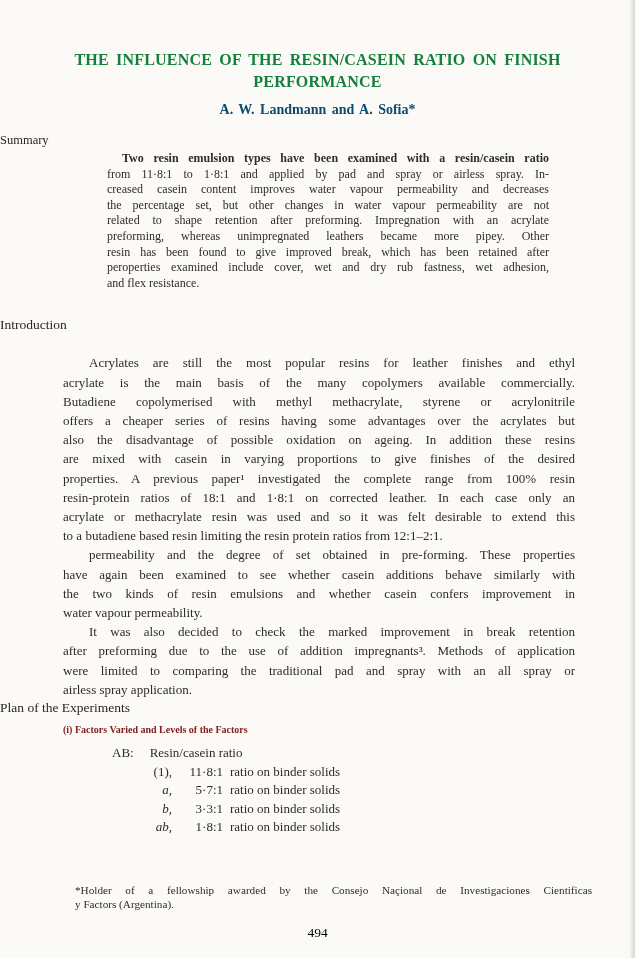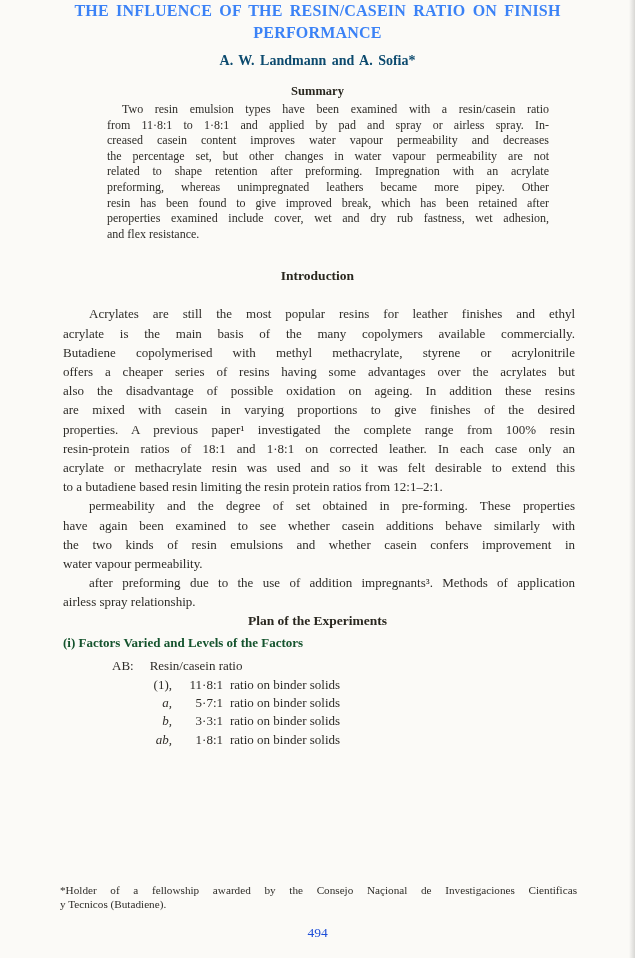--- a/index.html
+++ b/index.html
@@ -16,92 +16,93 @@
   }
   .page::after {
     content: '';
     position: absolute;
     right: 0; top: 0;
     width: 6px; height: 100%;
     background: linear-gradient(to right, rgba(0,0,0,0), rgba(0,0,0,0.14));
     pointer-events: none;
   }
   .title {
+    padding-top: 49px;
     text-align: center;
     font-size: 16px;
     line-height: 22px;
     font-weight: bold;
     letter-spacing: 0.2px;
     word-spacing: 3px;
-    color: #3b82f6;
+    color: #15803d;
   }
   .title .tl { display: block; }
   .authors {
     margin-top: 9px;
     text-align: center;
     font-size: 14px;
     font-weight: bold;
     word-spacing: 2px;
     color: #0c4a6e;
   }
-  .h-center { text-align: center; font-weight: bold; color: #29271f; }
+  .h-center { font-weight: normal; color: #29271f; }
   .sum-h   { margin-top: 15px; font-size: 12.5px; line-height: 15px; }
   .intro-h { margin-top: 25px; font-size: 13.5px; line-height: 17px; margin-bottom: 20px; }
   .plan-h  {  font-size: 13.5px; line-height: 17px; }
 
   .justified .line { text-align: justify; text-align-last: justify; }
   .justified .line:last-child { text-align: left; text-align-last: left; }
 
   .summary-body {
     margin: 3px 0 0 107px;
     width: 442px;
     font-size: 12px;
     line-height: 15.6px;
   }
-  .summary-body .line:first-child { text-indent: 15px; }
+  .summary-body .line:first-child { text-indent: 15px; font-weight: bold; }
 
   .body-para {
     margin-left: 63px;
     width: 512px;
     font-size: 13px;
     line-height: 19.2px;
   }
   .body-para .line:first-child { text-indent: 26px; }
 
   .subheading {
     margin: 5px 0 0 63px;
-    font-size: 13px;
+    font-size: 10px;
     font-weight: bold;
     line-height: 17px;
-    color: #14532d;
+    color: #7f1d1d;
   }
   .factor-line { margin: 6px 0 0 112px; font-size: 13px; line-height: 17px; }
   .factor-label { margin-right: 16px; }
 
   .levels { margin: 2px 0 0 110px; font-size: 13px; line-height: 18.4px; }
   .level-row { display: grid; grid-template-columns: 62px 44px auto; column-gap: 7px; }
   .level-code  { text-align: right; }
   .level-ratio { text-align: right; }
   .italic { font-style: italic; }
 
   .footnote {
     position: absolute;
-    left: 60px; top: 884px;
+    left: 75px; top: 884px;
     width: 517px;
     font-size: 11.2px;
     line-height: 13.8px;
   }
   .footnote .fl1 { text-align: justify; text-align-last: justify; }
   .page-number {
     position: absolute;
     top: 925px; left: 0;
     width: 100%;
     text-align: center;
     font-size: 13.5px;
-    color: #1d4ed8;
+    color: #000000;
   }
 </style>
 </head>
 <body>
 
 <div class="page">
 
   <h1 class="title">
     <span class="tl">THE INFLUENCE OF THE RESIN/CASEIN RATIO ON FINISH</span>
     <span class="tl">PERFORMANCE</span>
@@ -135,22 +136,24 @@
       <div class="line">acrylate or methacrylate resin was used and so it was felt desirable to extend this</div>
       <div class="line">to a butadiene based resin limiting the resin protein ratios from 12:1–2:1.</div>
     </div>
   <div class="body-para justified">
       <div class="line">permeability and the degree of set obtained in pre-forming. These properties</div>
       <div class="line">have again been examined to see whether casein additions behave similarly with</div>
       <div class="line">the two kinds of resin emulsions and whether casein confers improvement in</div>
       <div class="line">water vapour permeability.</div>
     </div>
   <div class="body-para justified">
+      <div class="line">It was also decided to check the marked improvement in break retention</div>
       <div class="line">after preforming due to the use of addition impregnants³. Methods of application</div>
-      <div class="line">airless spray relationship.</div>
+      <div class="line">were limited to comparing the traditional pad and spray with an all spray or</div>
+      <div class="line">airless spray application.</div>
     </div>
 
   <h2 class="h-center plan-h">Plan of the Experiments</h2>
   <h3 class="subheading">(i) Factors Varied and Levels of the Factors</h3>
 
   <div class="factor-line">
     <span class="factor-label">AB:</span><span>Resin/casein ratio</span>
   </div>
 
   <div class="levels">
@@ -171,18 +174,18 @@
     </div>
     <div class="level-row">
       <span class="level-code italic">ab,</span>
       <span class="level-ratio">1·8:1</span>
       <span class="level-desc">ratio on binder solids</span>
     </div>
   </div>
 
   <div class="footnote">
     <div class="fl1">*Holder of a fellowship awarded by the Consejo Naçional de Investigaciones Cientificas</div>
-    <div class="fl2">y Tecnicos (Butadiene).</div>
+    <div class="fl2">y Factors (Argentina).</div>
   </div>
 
   <div class="page-number">494</div>
 
 </div>
 
 </body></html>

